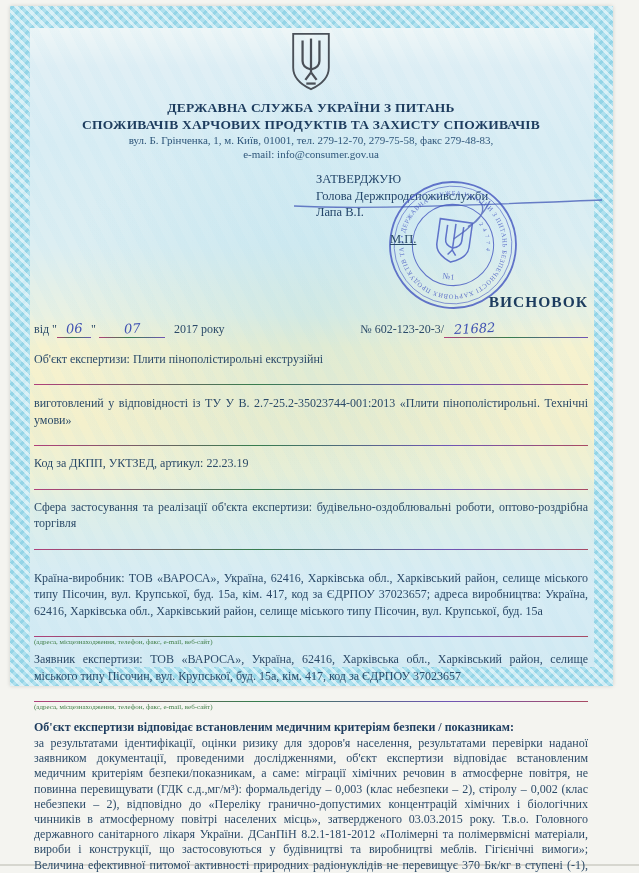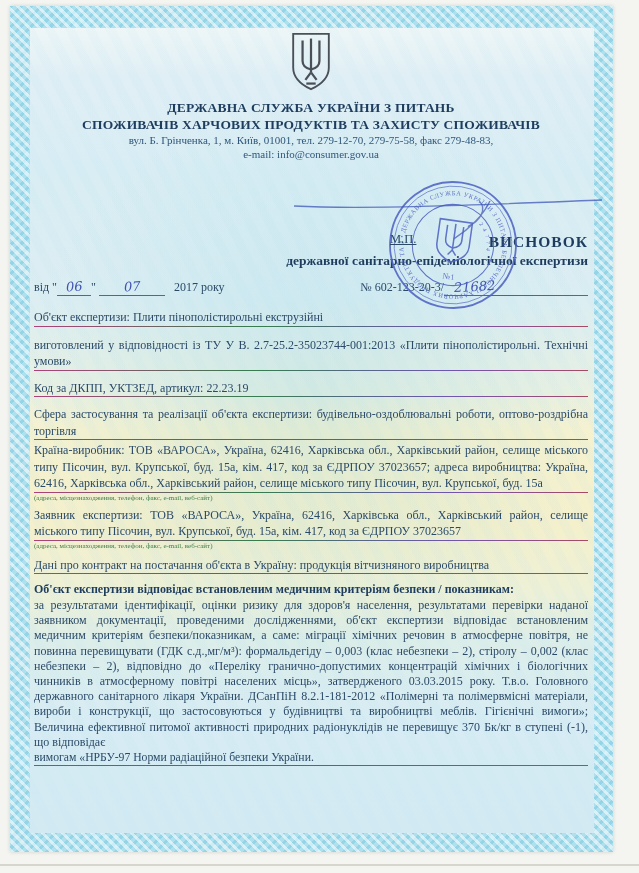--- a/index.html
+++ b/index.html
@@ -1,20 +1,20 @@
 <!DOCTYPE html>
 <html><head>
 <meta charset="utf-8">
 <style>
   html,body{margin:0;padding:0;}
   body{width:639px;height:873px;background:#f3f3ee;font-family:"Liberation Serif","DejaVu Serif",serif;}
   .scan{position:relative;width:639px;height:873px;background:#f4f4f0;overflow:hidden;}
   .scan-line{position:absolute;left:0;right:0;top:864px;height:2px;background:#d6d6cf;}
   
-  .page{position:absolute;left:10px;top:6px;width:603px;height:846px;
+  .page{position:absolute;left:10px;top:6px;width:603px;height:680px;
         background:#aee0ee;
         background-image:
           repeating-linear-gradient(45deg, rgba(255,255,255,.55) 0 3px, rgba(255,255,255,0) 3px 7px),
           repeating-linear-gradient(-45deg, rgba(116,198,221,.45) 0 3px, rgba(116,198,221,0) 3px 7px);
         box-sizing:border-box;padding:22px 19px 19px 20px;
         box-shadow:0 0 4px rgba(0,0,0,.15);}
   .inner{position:relative;width:100%;height:100%;box-sizing:border-box;padding:2px 6px 0 4px;
         background:linear-gradient(180deg,
           #eef6f7 0%, #e0eff5 6%, #d9edf4 18%, #dceef2 34%, #e9f1e2 45%,
           #f6f2cf 50%, #f4f0cc 62%, #eef1d6 70%, #ddeee9 76%, #d7ecf4 86%, #d3eaf3 100%);}
@@ -39,21 +39,21 @@
   .hand{font-family:"DejaVu Serif",serif;font-style:italic;color:#4053b3;display:inline-block;
         transform:rotate(-3deg);font-size:13px;}
   .hw-slot{display:inline-block;text-align:center;
         background:linear-gradient(90deg,#b0407a,#377d4e 45%,#6f55b5) bottom/100% 1px no-repeat;
         padding:0 4px 1px 4px;}
   .slot-day{min-width:26px;}
   .slot-month{min-width:58px;margin-right:6px;}
   .slot-num{min-width:130px;text-align:left;padding-left:10px;}
 
   .u{background:linear-gradient(90deg,#b0407a,#377d4e 40%,#6f55b5 75%,#a84a63) bottom/100% 1px no-repeat;
-     padding-bottom:1px;}
+     padding-bottom:18px;}
   .field{margin-top:9px;line-height:16.5px;text-align:justify;}
   .caption{text-align:left;font-size:7px;color:#3f7d46;line-height:9px;margin-top:1px;}
 
   .concl-lead{margin-top:7px;font-weight:bold;color:#1d3c5e;line-height:16px;}
   .concl-body{text-align:justify;font-size:12px;line-height:15.2px;margin-top:1px;}
   .concl-last{font-size:11.7px;line-height:15.2px;}
 
   .stamp{position:absolute;left:384px;top:176px;width:138px;height:138px;z-index:4;opacity:.88;
          transform:rotate(8deg);}
   .sig-overlay{position:absolute;left:280px;top:188px;width:330px;height:40px;z-index:5;pointer-events:none;}
@@ -78,24 +78,28 @@
               <path d="M17,55 h10"></path>
             </g>
           </svg>
         </div>
 
         <div class="hdr">ДЕРЖАВНА СЛУЖБА УКРАЇНИ З ПИТАНЬ</div>
         <div class="hdr">СПОЖИВАЧІВ ХАРЧОВИХ ПРОДУКТІВ ТА ЗАХИСТУ СПОЖИВАЧІВ</div>
         <div class="addr">вул. Б. Грінченка, 1, м. Київ, 01001, тел. 279-12-70, 279-75-58, факс 279-48-83,</div>
         <div class="addr">e-mail: info@consumer.gov.ua</div>
 
+        <div class="approve">
+          <div>ЗАТВЕРДЖУЮ</div>
+          <div>Голова Держпродспоживслужби</div>
+          <div>Лапа В.І.</div>
+        </div>
 
         <div class="title-block">
           <div class="title-main">ВИСНОВОК</div>
-          <div class="title-sub">державної санітарно-епідеміологічної експертизи</div>
         </div>
 
         <div class="meta-row">
           <div>
             <span>від</span>
             <span>"</span><span class="hw-slot slot-day"><span class="hand">06</span></span><span>"</span>
             <span class="hw-slot slot-month"><span class="hand">07</span></span>
             <span>2017 року</span>
           </div>
           <div>
@@ -104,27 +108,26 @@
         </div>
 
         <div class="field u" style="margin-top:13px;">Об'єкт експертизи: Плити пінополістирольні екструзійні</div>
 
         <div class="field u" style="margin-top:10px;">виготовлений у відповідності із ТУ У В. 2.7-25.2-35023744-001:2013 «Плити пінополістирольні. Технічні умови»</div>
 
         <div class="field u">Код за ДКПП, УКТЗЕД, артикул: 22.23.19</div>
 
         <div class="field u">Сфера застосування та реалізації об'єкта експертизи: будівельно-оздоблювальні роботи, оптово-роздрібна торгівля</div>
 
-        <div class="field u" style="margin-top:2px;">Країна-виробник: ТОВ «ВАРОСА», Україна, 62416, Харківська обл., Харківський район, селище міського типу Пісочин, вул. Крупської, буд. 15а, кім. 417, код за ЄДРПОУ 37023657; адреса виробництва: Україна, 62416, Харківська обл., Харківський район, селище міського типу Пісочин, вул. Крупської, буд. 15а</div>
+        <div class="field u" style="margin-top:20px;">Країна-виробник: ТОВ «ВАРОСА», Україна, 62416, Харківська обл., Харківський район, селище міського типу Пісочин, вул. Крупської, буд. 15а, кім. 417, код за ЄДРПОУ 37023657; адреса виробництва: Україна, 62416, Харківська обл., Харківський район, селище міського типу Пісочин, вул. Крупської, буд. 15а</div>
         <div class="caption">(адреса, місцезнаходження, телефон, факс, e-mail, веб-сайт)</div>
 
         <div class="field u" style="margin-top:4px;">Заявник експертизи: ТОВ «ВАРОСА», Україна, 62416, Харківська обл., Харківський район, селище міського типу Пісочин, вул. Крупської, буд. 15а, кім. 417, код за ЄДРПОУ 37023657</div>
         <div class="caption">(адреса, місцезнаходження, телефон, факс, e-mail, веб-сайт)</div>
 
-        <div class="field u" style="margin-top:6px;">Дані про контракт на постачання об'єкта в Україну: продукція вітчизняного виробництва</div>
 
         <div class="concl-lead">Об'єкт експертизи відповідає встановленим медичним критеріям безпеки / показникам:</div>
         <div class="concl-body">за результатами ідентифікації, оцінки ризику для здоров'я населення, результатами перевірки наданої заявником документації, проведеними дослідженнями, об'єкт експертизи відповідає встановленим медичним критеріям безпеки/показникам, а саме: міграції хімічних речовин в атмосферне повітря, не повинна перевищувати (ГДК с.д.,мг/м³): формальдегіду – 0,003 (клас небезпеки – 2), стіролу – 0,002 (клас небезпеки – 2), відповідно до «Переліку гранично-допустимих концентрацій хімічних і біологічних чинників в атмосферному повітрі населених місць», затвердженого 03.03.2015 року. Т.в.о. Головного державного санітарного лікаря України. ДСанПіН 8.2.1-181-2012 «Полімерні та полімервмісні матеріали, вироби і конструкції, що застосовуються у будівництві та виробництві меблів. Гігієнічні вимоги»; Величина ефективної питомої активності природних радіонуклідів не перевищує 370 Бк/кг в ступені (-1), що відповідає</div>
         <div class="concl-last u">вимогам «НРБУ-97 Норми радіаційної безпеки України.</div>
 
       </div>
     </div>
   </div>
 
   <span class="mp">М.П.</span>

